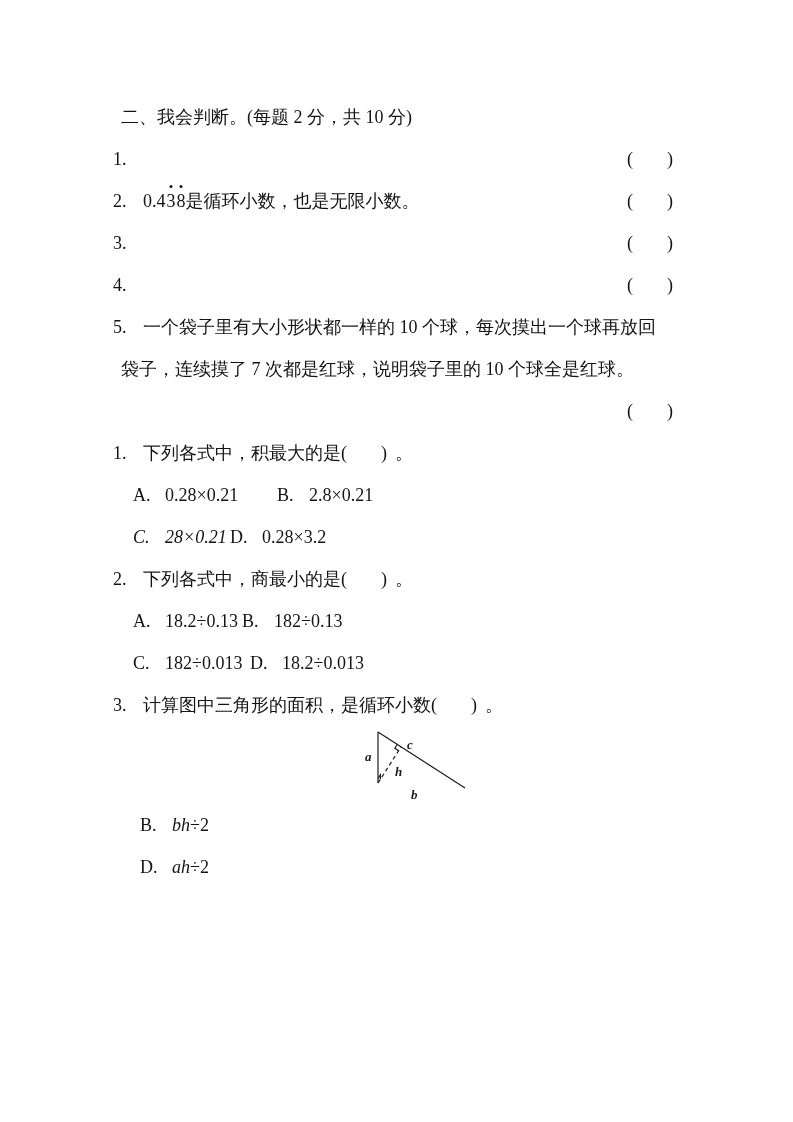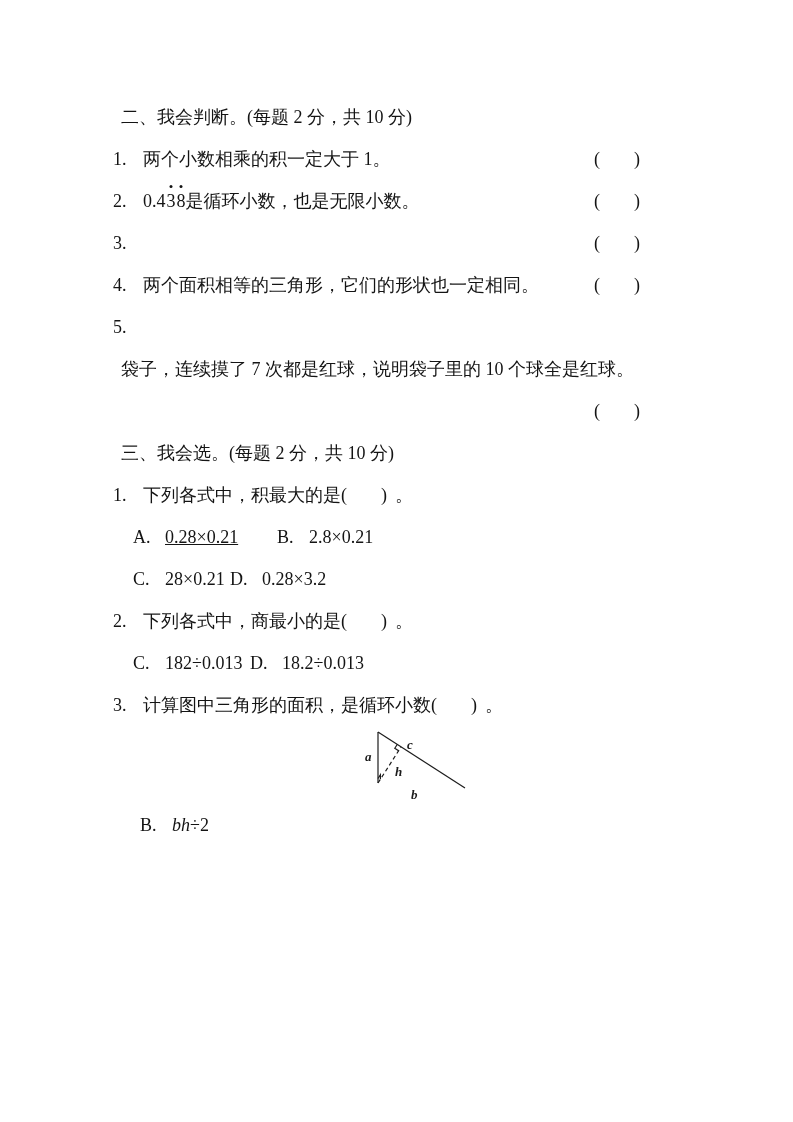--- a/index.html
+++ b/index.html
@@ -5,34 +5,34 @@
   * { box-sizing: border-box; }
   html, body { margin: 0; padding: 0; }
   body {
     width: 793px; height: 1122px;
     background: #ffffff;
     overflow: hidden;
     font-family: "Liberation Serif", "DejaVu Serif", serif;
     font-size: 18px;
     color: #141414;
   }
-  .page { width: 793px; height: 1122px; padding: 104px 105px 0 113px; }
+  .page { width: 793px; height: 1122px; padding: 104px 72px 0 113px; }
   .line { line-height: 26px; margin: 0 0 16px 0; white-space: nowrap; }
   .heading { margin-left: 8px; }
   .jrow { display: flex; align-items: baseline; }
   .qnum { display: inline-block; width: 30px; flex: none; }
   .qtext { flex: none; }
   .ans { display: flex; justify-content: space-between; width: 46px; flex: none; margin-left: auto; margin-right: 48px; }
   .cont { margin-left: 8px; }
   .optline { margin-left: 20px; }
   .optline-d { margin-left: 27px; }
   .optlabel { display: inline-block; width: 32px; }
   .o1 { display: inline-block; }
-  .o1-144 { width: 144px; text-decoration: underline; }
-  .o1-97  { width: 97px; }
+  .o1-144 { width: 144px; }
+  .o1-97  { width: 97px; font-style: italic; }
   .o1-109 { width: 109px; }
   .o1-117 { width: 117px; }
   .stem-parens { display: inline-flex; justify-content: space-between; width: 46px; }
   .tail { margin-left: 8px; }
   .rd { position: relative; display: inline-block; margin-left: 1px; }
   .rd::after {
     content: ""; position: absolute; top: -3px; left: 50%;
     transform: translateX(-50%);
     width: 3px; height: 3px; border-radius: 50%; background: #141414;
   }
@@ -48,21 +48,20 @@
 </style>
 </head>
 <body>
 
 <div class="page">
 
   <div class="line heading">二、我会判断。(每题 2 分，共 10 分)</div>
 
   <div class="line jrow">
     <span class="qnum">1.</span>
-    <span class="qtext">两个小数相乘的积一定大于 1。</span>
     <span class="ans">
         <span>(</span>
         <span>)</span>
       </span>
   </div>
 
   <div class="line jrow">
     <span class="qnum">2.</span>
     <span class="qtext"><span>0.4</span><span class="rd">3</span><span class="rd">8</span><span>是循环小数，也是无限小数。</span></span>
     <span class="ans">
@@ -74,58 +73,60 @@
   <div class="line jrow">
     <span class="qnum">3.</span>
     <span class="ans">
         <span>(</span>
         <span>)</span>
       </span>
   </div>
 
   <div class="line jrow">
     <span class="qnum">4.</span>
-    <span class="qtext">两个面积相等的三角形，它们的形状也一定相同。</span>
     <span class="ans">
         <span>(</span>
         <span>)</span>
       </span>
   </div>
 
   <div class="line jrow">
     <span class="qnum">5.</span>
+    <span class="qtext">一个袋子里有大小形状都一样的 10 个球，每次摸出一个球再放回</span>
   </div>
   <div class="line cont">袋子，连续摸了 7 次都是红球，说明袋子里的 10 个球全是红球。</div>
   <div class="line jrow">
     <span class="ans">
         <span>(</span>
         <span>)</span>
       </span>
   </div>
 
-  <div class="line heading">三、我会选。(每题 2 分，共 10 分)</div>
 
   <div class="line">
     <span class="qnum">1.</span><span>下列各式中，积最大的是</span><span class="stem-parens">
         <span>(</span>
         <span>)</span>
       </span><span class="tail">。</span>
   </div>
   <div class="line optline">
     <span class="o1 o1-144"><span class="optlabel">A.</span><span>0.28×0.21</span></span><span><span class="optlabel">B.</span><span>2.8×0.21</span></span>
   </div>
   <div class="line optline">
     <span class="o1 o1-97"><span class="optlabel">C.</span><span>28×0.21</span></span><span><span class="optlabel">D.</span><span>0.28×3.2</span></span>
   </div>
 
   <div class="line">
     <span class="qnum">2.</span><span>下列各式中，商最小的是</span><span class="stem-parens">
         <span>(</span>
         <span>)</span>
       </span><span class="tail">。</span>
+  </div>
+  <div class="line optline">
+    <span class="o1 o1-109"><span class="optlabel">A.</span><span>18.2÷0.13</span></span><span><span class="optlabel">B.</span><span>182÷0.13</span></span>
   </div>
   <div class="line optline">
     <span class="o1 o1-117"><span class="optlabel">C.</span><span>182÷0.013</span></span><span><span class="optlabel">D.</span><span>18.2÷0.013</span></span>
   </div>
 
   <div class="line">
     <span class="qnum">3.</span><span>计算图中三角形的面积，是循环小数</span><span class="stem-parens">
         <span>(</span>
         <span>)</span>
       </span><span class="tail">。</span>
@@ -141,14 +142,17 @@
       <text class="fig-label" x="10" y="41">a</text>
       <text class="fig-label" x="40" y="56">h</text>
       <text class="fig-label" x="52" y="29">c</text>
       <text class="fig-label" x="56" y="79">b</text>
     </svg>
   </div>
 
   <div class="line optline-d">
     <span class="optlabel">B.</span><span class="var">bh</span><span>÷2</span>
   </div>
+  <div class="line optline-d">
+    <span class="optlabel">D.</span><span class="var">ah</span><span>÷2</span>
+  </div>
 
 </div>
 
 </body></html>

